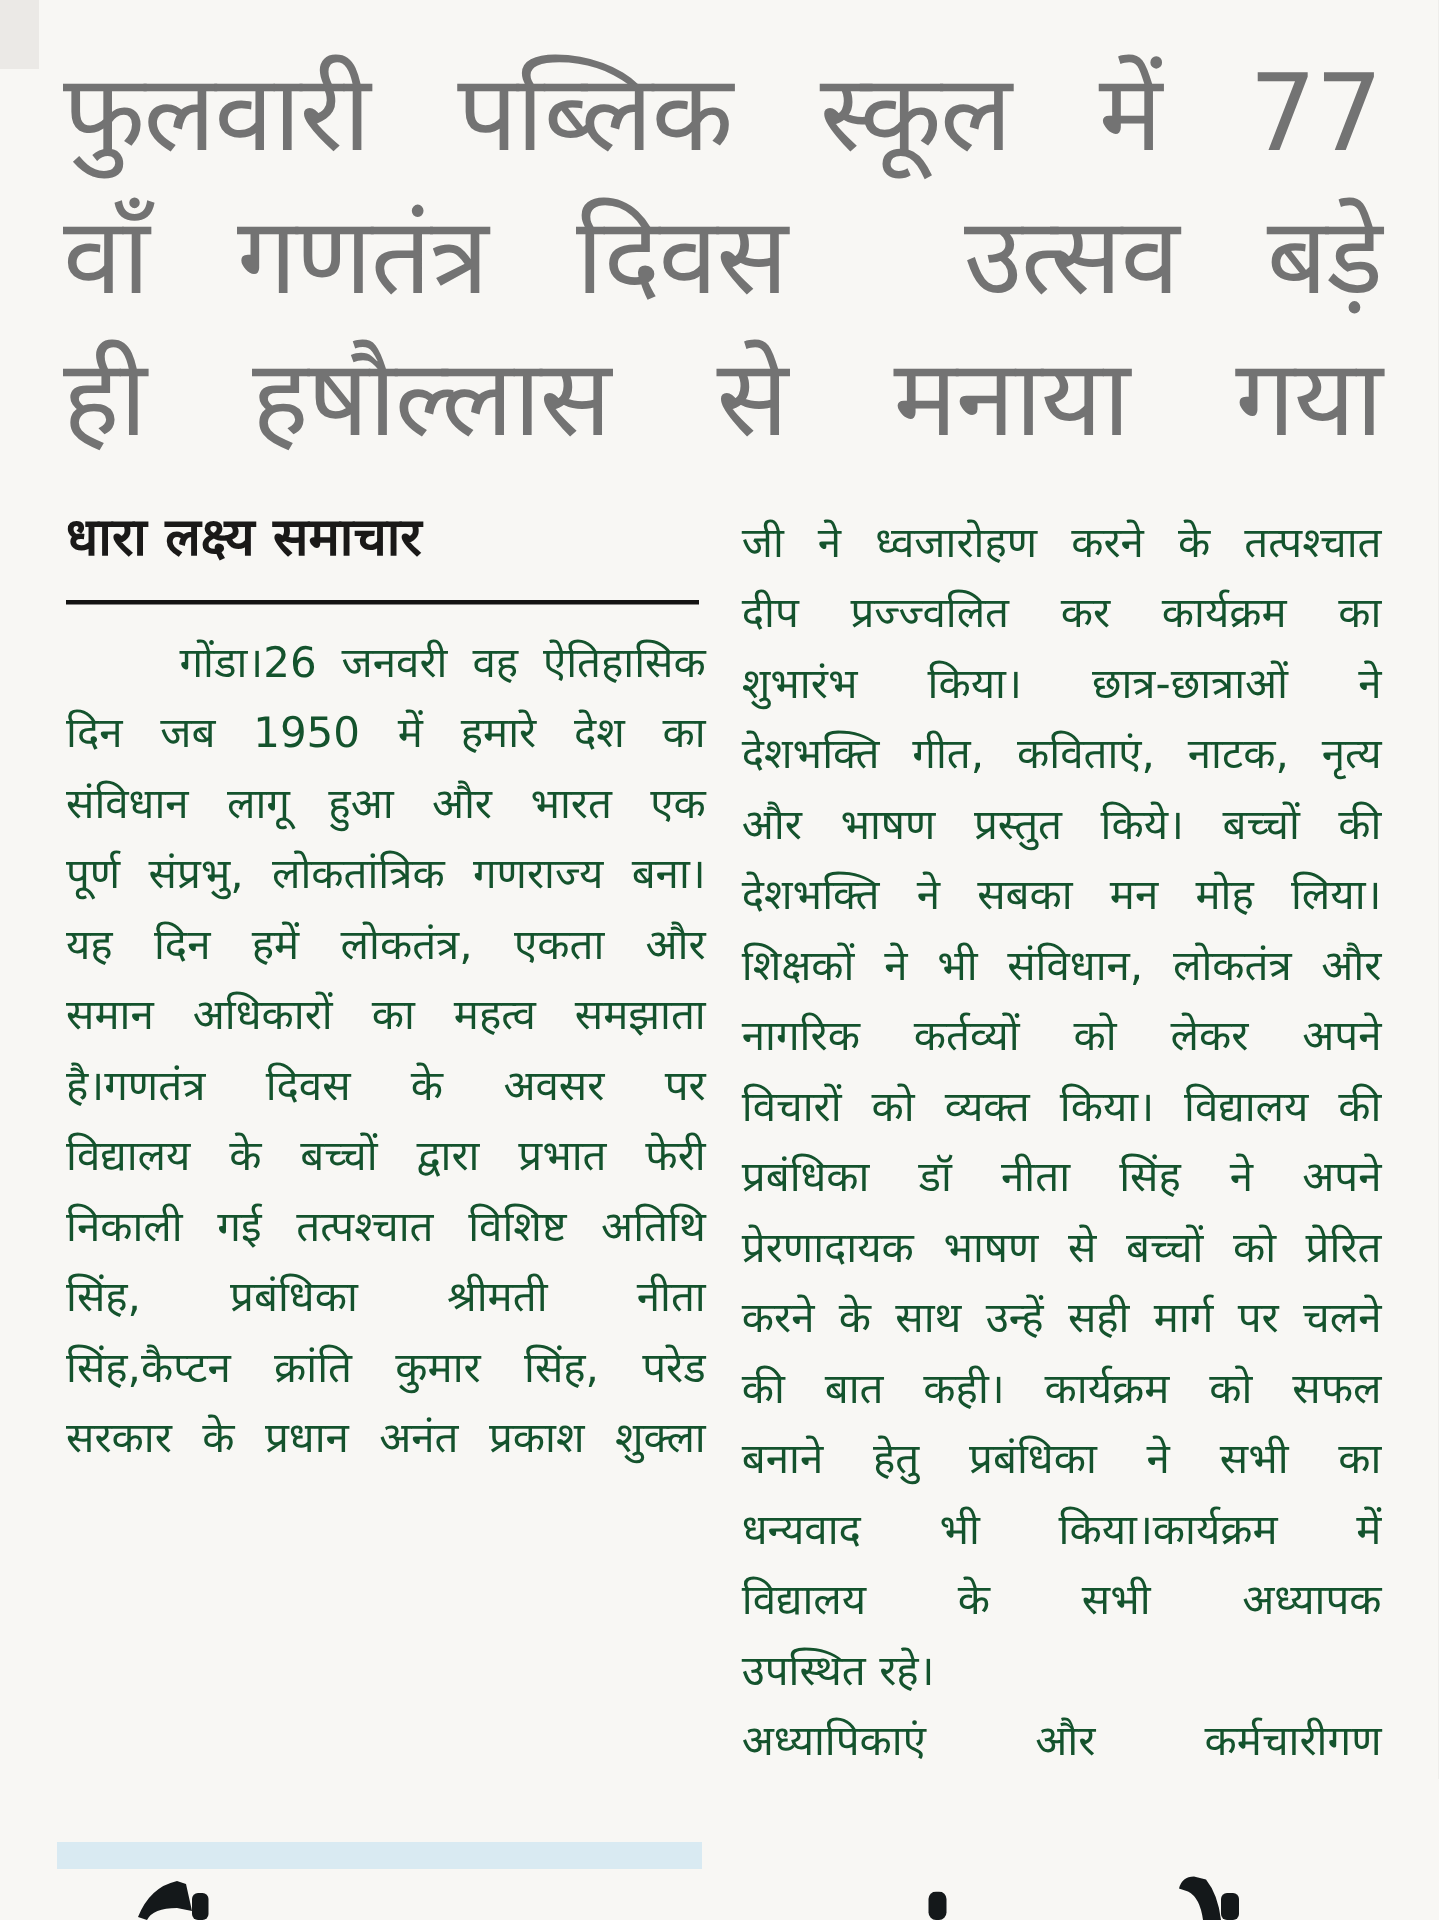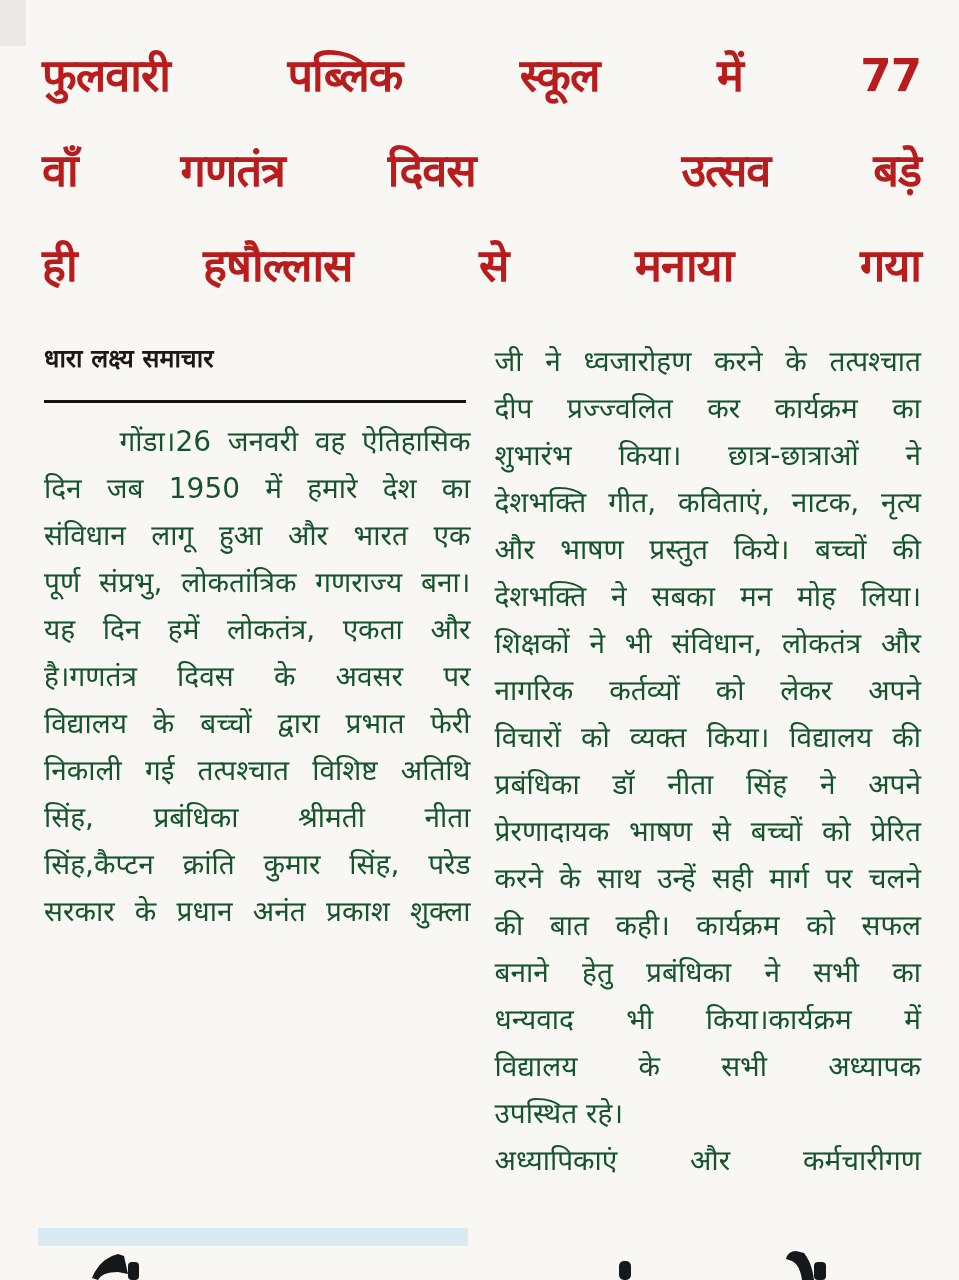--- a/index.html
+++ b/index.html
@@ -19,40 +19,40 @@
     left: 0; top: 0;
     width: 26px; height: 46px;
     background: #ebe9e6;
   }
   .headline {
     position: absolute;
     left: 42px; right: 38px;
     top: 28px;
   }
   .headline .tline {
-    font-size: 45px;
+    font-size: 71px;
     line-height: 95px;
-    font-weight: 700;
+    font-weight: 400;
     letter-spacing: -1px;
-    color: #b91c1c;
+    color: #737373;
     text-align: justify;
     text-align-last: justify;
     text-justify: inter-word;
     white-space: nowrap;
   }
   .columns {
     position: absolute;
     left: 44px; right: 38px;
     top: 338px;
     display: flex;
     gap: 24px;
   }
   .col { flex: 1; min-width: 0; }
   .byline {
-    font-size: 25px;
+    font-size: 35px;
     line-height: 42px;
     font-weight: 700;
     color: #1a1918;
   }
   .rule {
     border: none;
     border-top: 3px solid #141312;
     margin: 20px 0 15px 0;
     width: 99%;
   }
@@ -93,20 +93,21 @@
 
     <div class="col">
       <div class="byline">धारा लक्ष्य समाचार</div>
       <hr class="rule">
       <div class="bodytext">
           <div class="tline indent">गोंडा।26 जनवरी वह ऐतिहासिक</div>
           <div class="tline">दिन जब 1950 में हमारे देश का</div>
           <div class="tline">संविधान लागू हुआ और भारत एक</div>
           <div class="tline">पूर्ण संप्रभु, लोकतांत्रिक गणराज्य बना।</div>
           <div class="tline">यह दिन हमें लोकतंत्र, एकता और</div>
+          <div class="tline">समान अधिकारों का महत्व समझाता</div>
           <div class="tline">है।गणतंत्र दिवस के अवसर पर</div>
           <div class="tline">विद्यालय के बच्चों द्वारा प्रभात फेरी</div>
           <div class="tline">निकाली गई तत्पश्चात विशिष्ट अतिथि</div>
           <div class="tline">सिंह, प्रबंधिका श्रीमती नीता</div>
           <div class="tline">सिंह,कैप्टन क्रांति कुमार सिंह, परेड</div>
           <div class="tline">सरकार के प्रधान अनंत प्रकाश शुक्ला</div>
         </div>
     </div>
 
     <div class="col">

